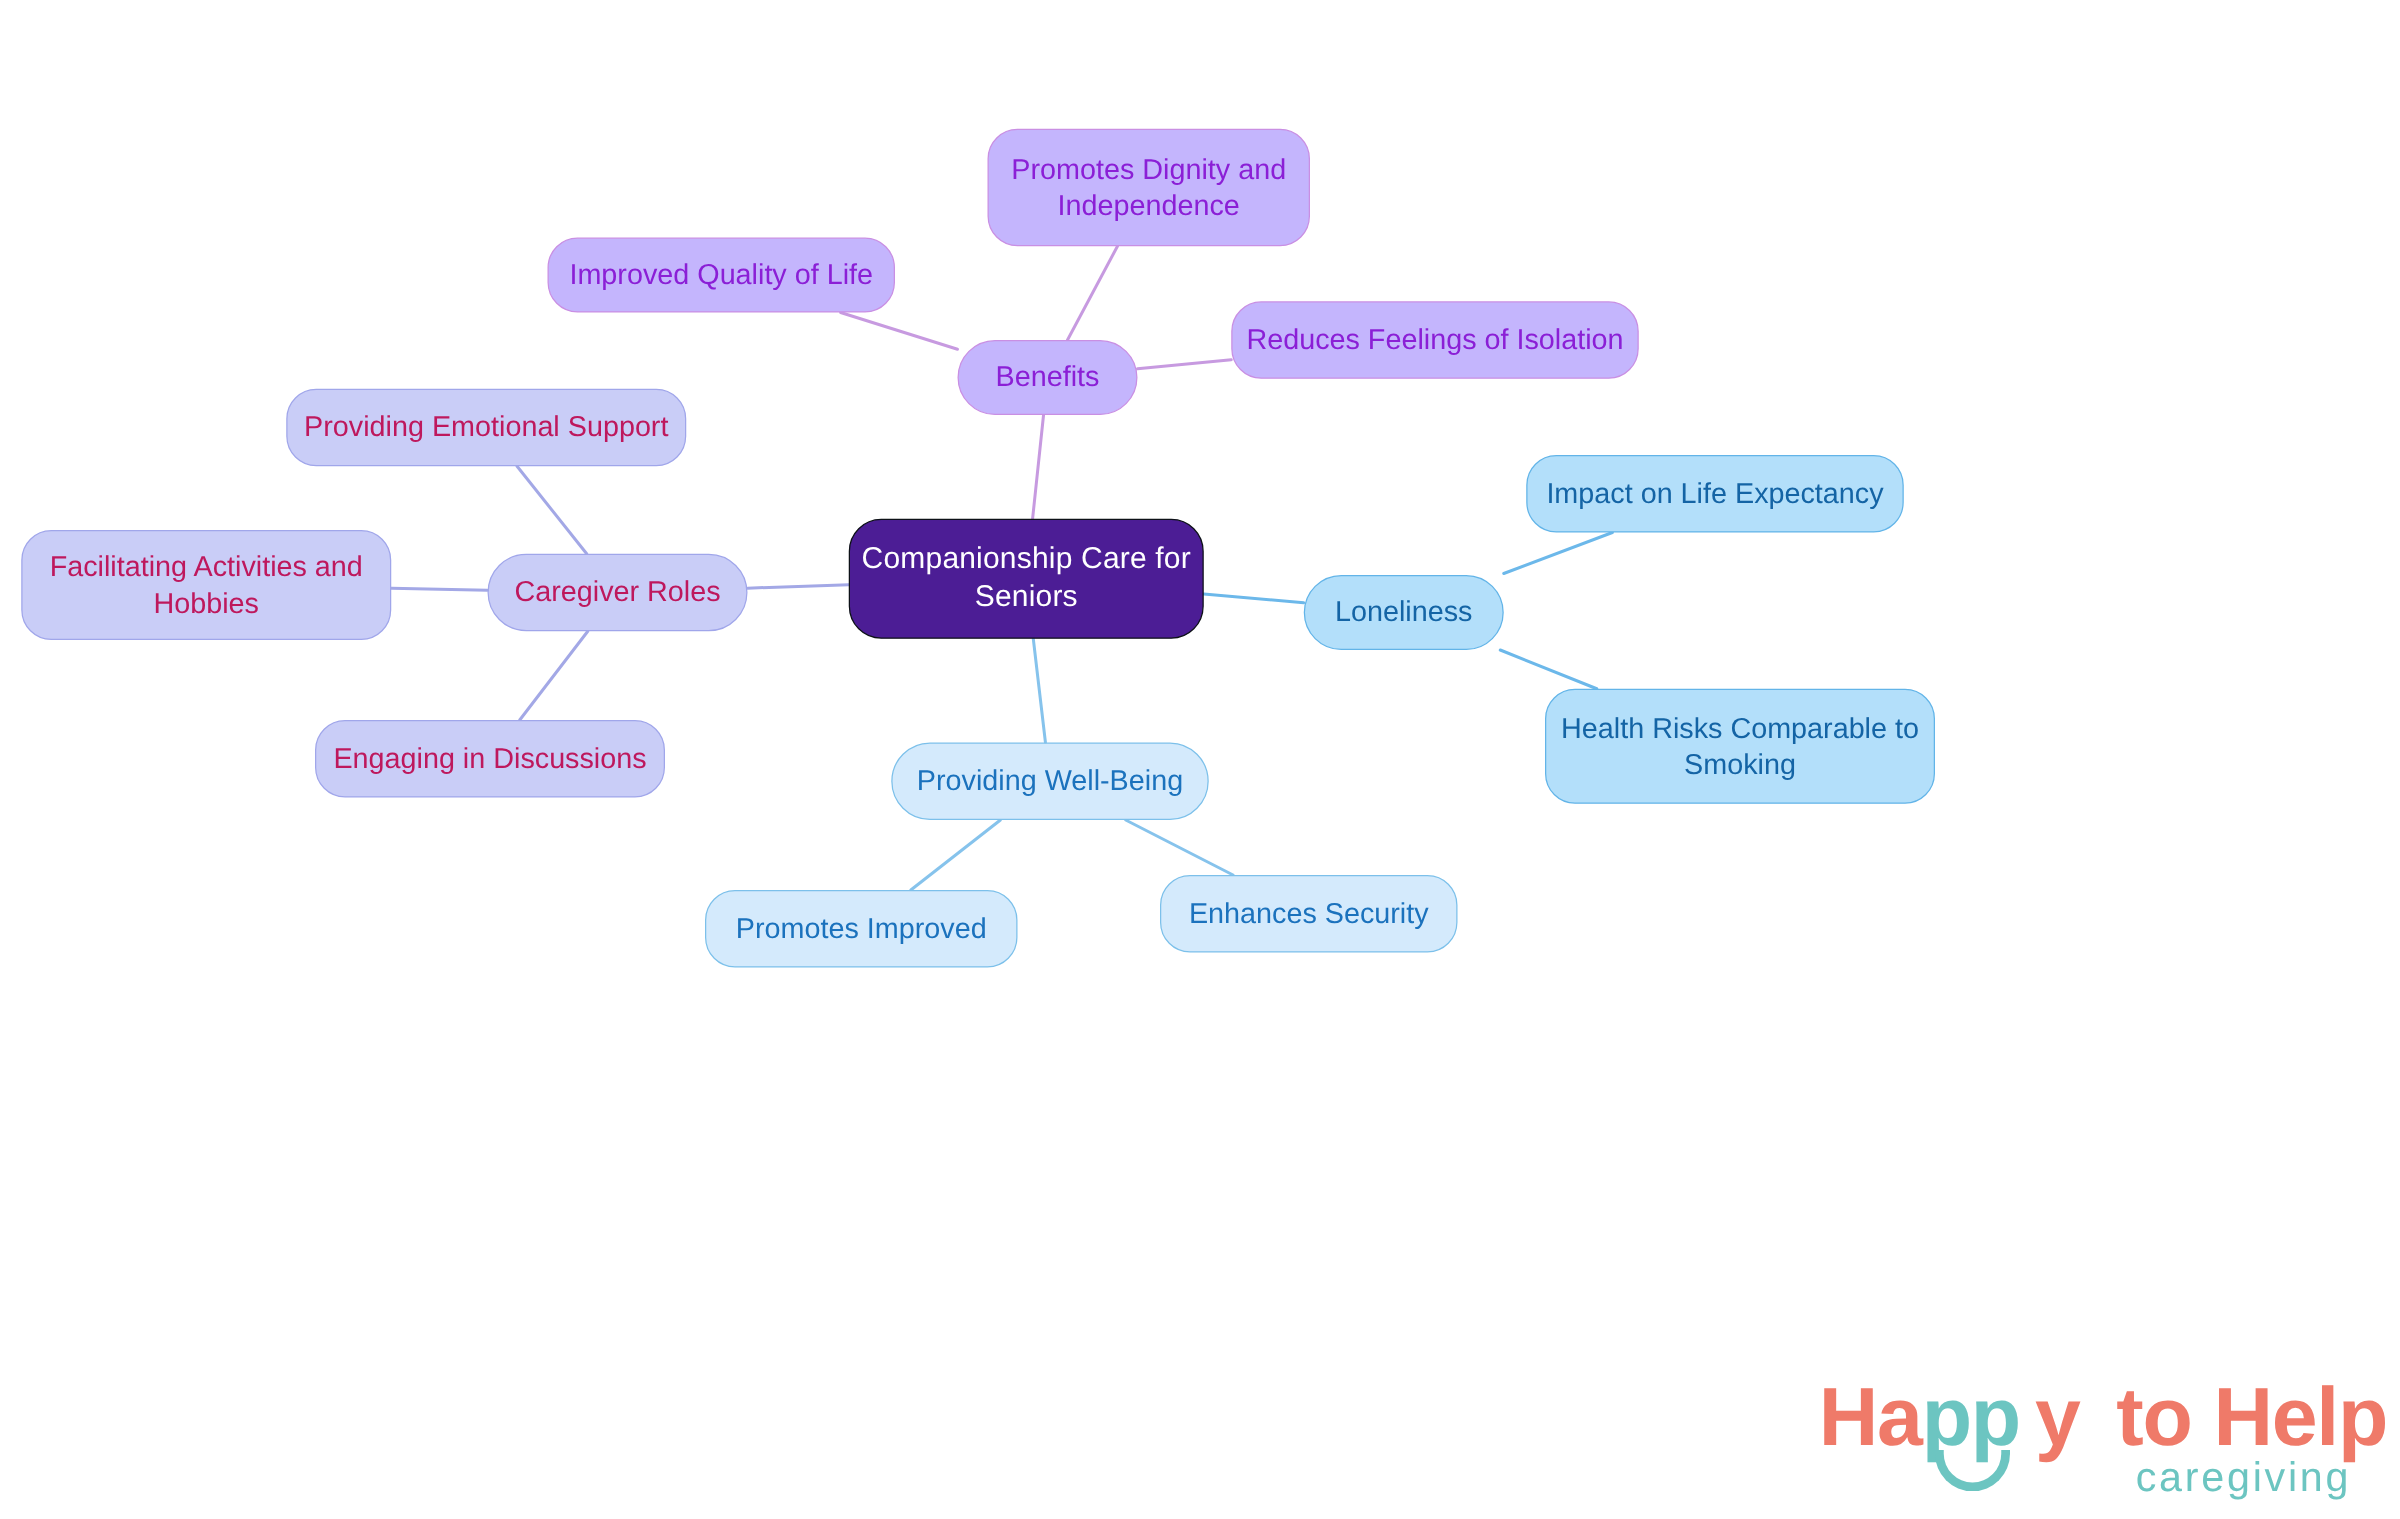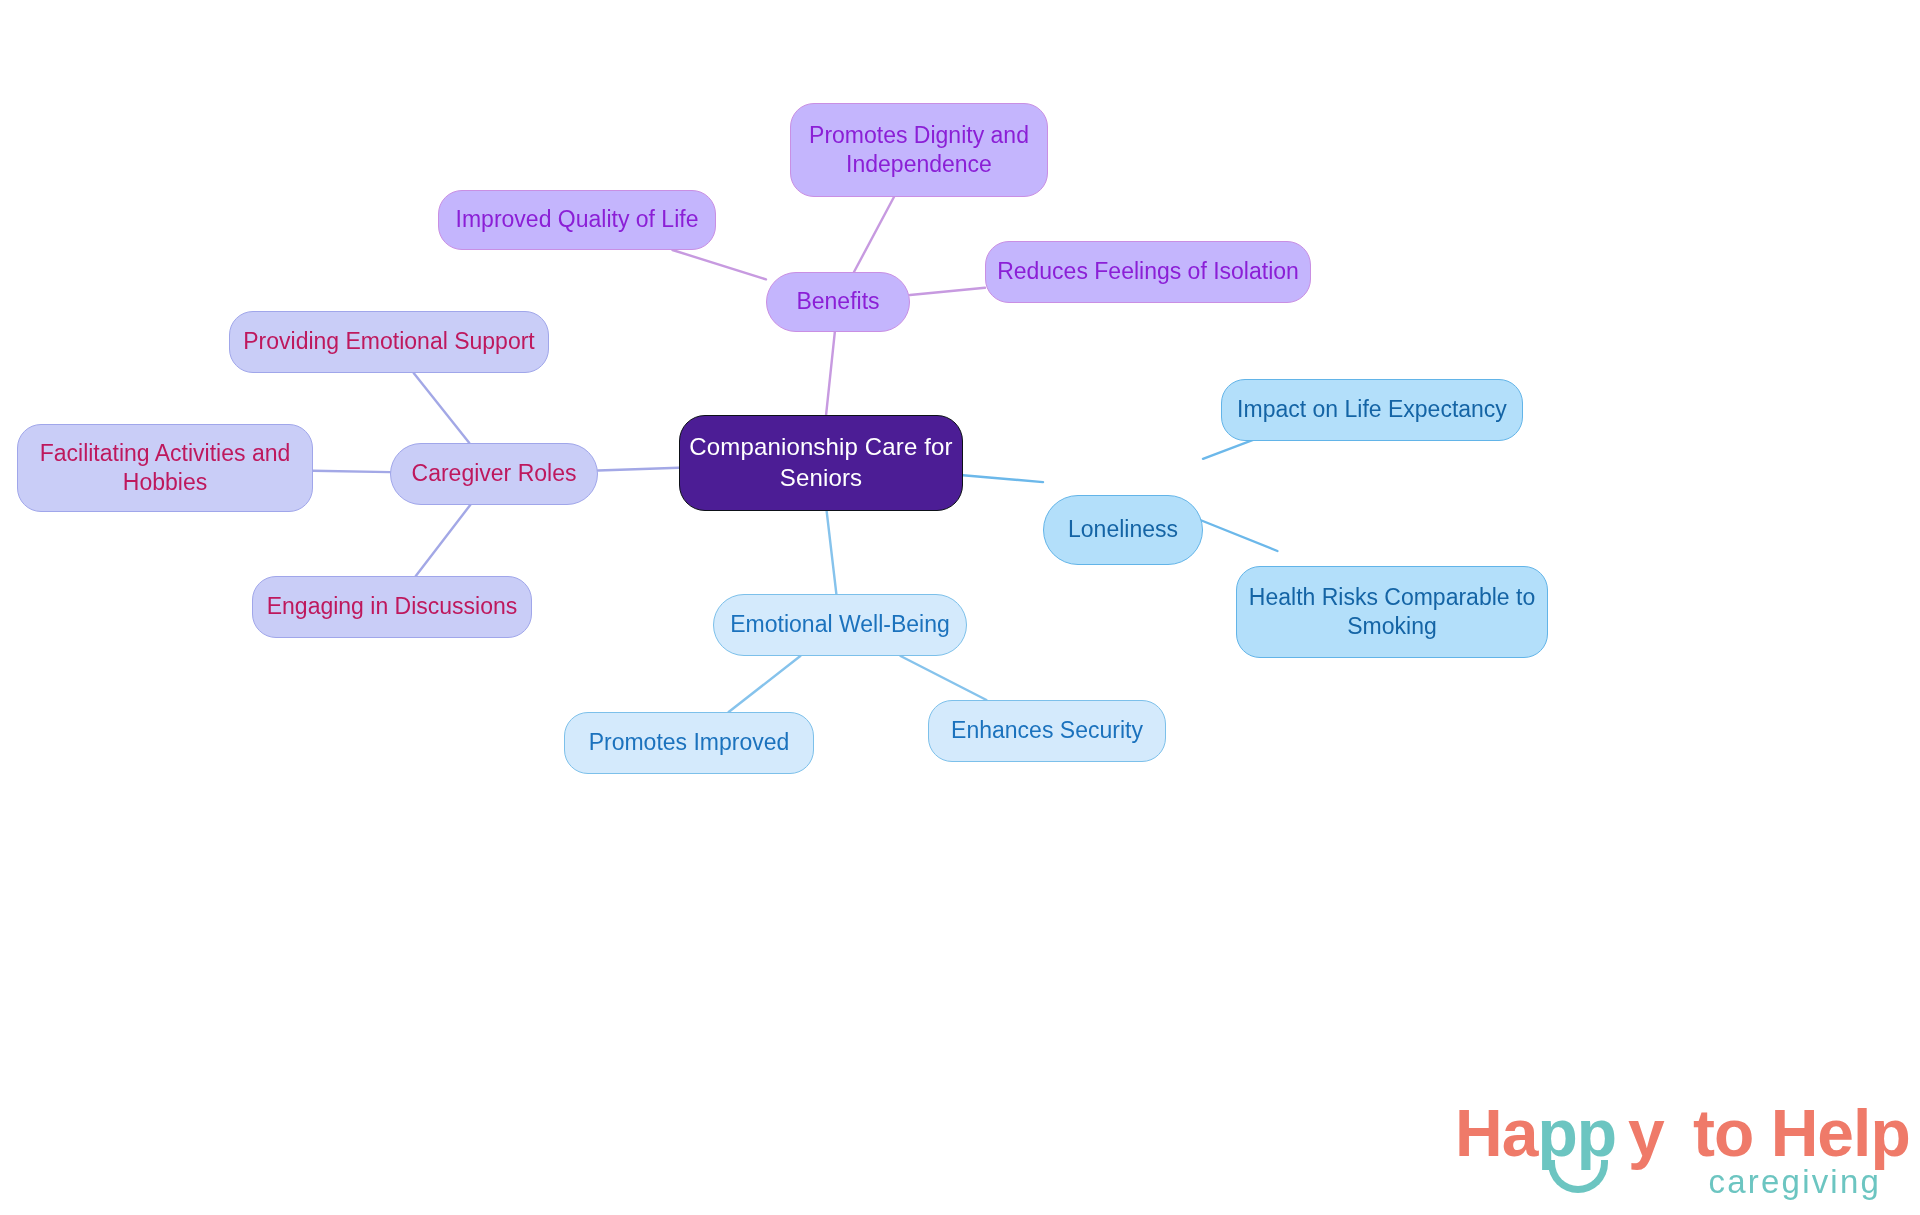--- a/index.html
+++ b/index.html
@@ -75,21 +75,20 @@
     border-radius: 40px;
   }
 
   
   .node.blue {
     background: #b3dffa;
     border-color: #62b4e8;
     color: #1464a5;
     border-radius: 24px;
     font-size: 23px;
-    margin-top: 15px;
   }
   .node.blue.branch {
     border-radius: 40px;
   }
 
   
   .node.paleblue {
     background: #d4eafc;
     border-color: #7cc0ea;
     color: #1b72bd;
@@ -172,26 +171,26 @@
 Independence</div>
   <div class="node purple" style="left: 438px; top: 190px; width: 278px; height: 60px;">Improved Quality of Life</div>
   <div class="node purple" style="left: 985px; top: 241px; width: 326px; height: 62px;">Reduces Feelings of Isolation</div>
 
   <div class="node periwinkle branch" style="left: 390px; top: 443px; width: 208px; height: 62px;">Caregiver Roles</div>
   <div class="node periwinkle" style="left: 229px; top: 311px; width: 320px; height: 62px;">Providing Emotional Support</div>
   <div class="node periwinkle" style="left: 17px; top: 424px; width: 296px; height: 88px;">Facilitating Activities and
 Hobbies</div>
   <div class="node periwinkle" style="left: 252px; top: 576px; width: 280px; height: 62px;">Engaging in Discussions</div>
 
-  <div class="node blue branch" style="left: 1043px; top: 480px; width: 160px; height: 70px;">Loneliness</div>
+  <div class="node blue branch" style="left: 1043px; top: 460px; width: 160px; height: 60px;">Loneliness</div>
   <div class="node blue" style="left: 1221px; top: 364px; width: 302px; height: 62px;">Impact on Life Expectancy</div>
   <div class="node blue" style="left: 1236px; top: 551px; width: 312px; height: 92px;">Health Risks Comparable to
 Smoking</div>
 
-  <div class="node paleblue branch" style="left: 713px; top: 594px; width: 254px; height: 62px;">Emotional Well-Being</div>
+  <div class="node paleblue branch" style="left: 713px; top: 594px; width: 254px; height: 62px;">Providing Well-Being</div>
   <div class="node paleblue" style="left: 564px; top: 712px; width: 250px; height: 62px;">Promotes Improved</div>
   <div class="node paleblue" style="left: 928px; top: 700px; width: 238px; height: 62px;">Enhances Security</div>
 
   <div id="logo">
     <div class="logo-wordmark"><span class="logo-coral">Ha</span><span class="logo-teal">pp</span><span class="logo-coral">y</span><span class="logo-coral"> to Help</span></div>
     <div class="logo-smile"></div>
     <div class="logo-sub">caregiving</div>
   </div>
 
 </div>

